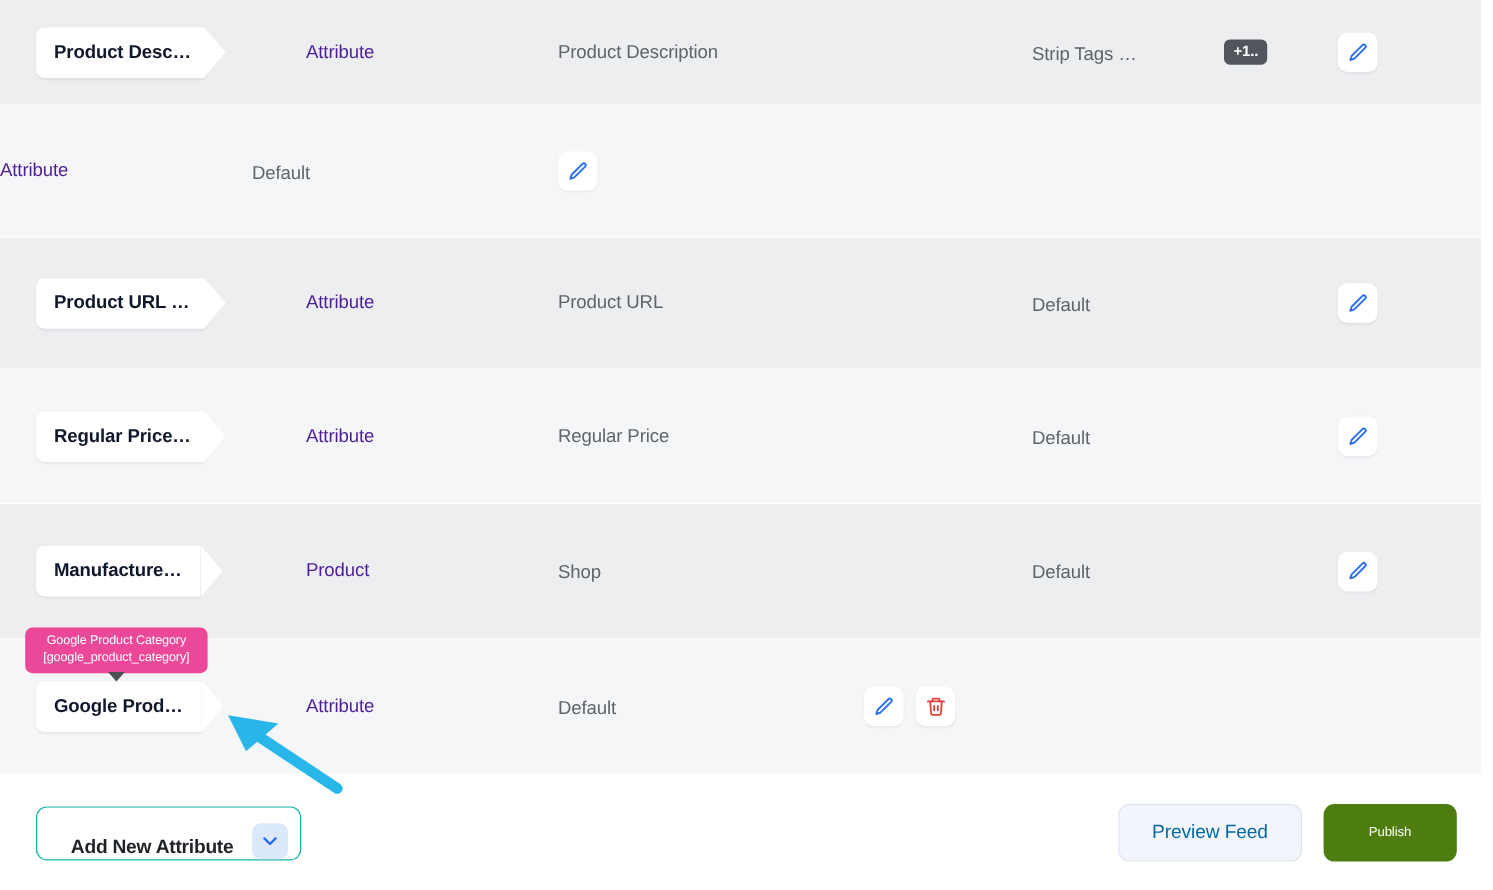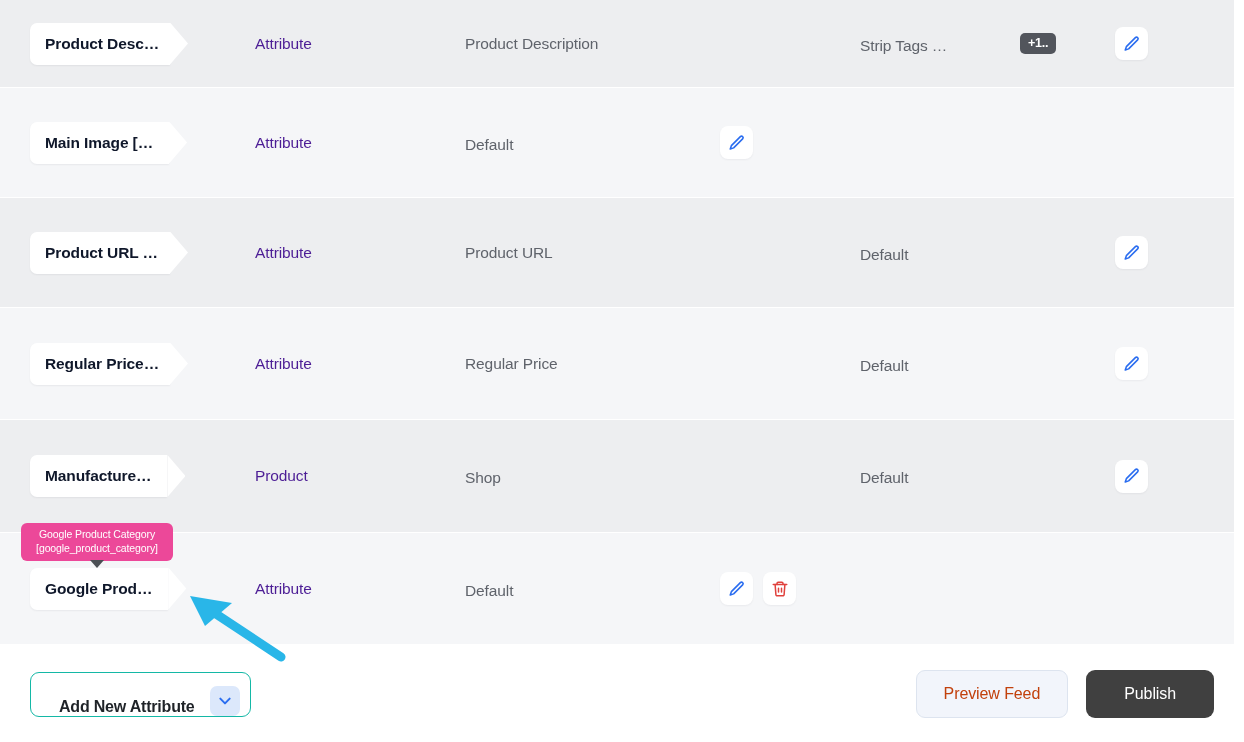--- a/index.html
+++ b/index.html
@@ -196,34 +196,34 @@
   .btn-preview {
     display: inline-flex;
     align-items: center;
     justify-content: center;
     height: 48px;
     padding: 0 27px;
     background: #f2f5fb;
     border: 1px solid #dde4ef;
     border-radius: 9px;
     font-size: 16px;
-    color: #c2410c;
+    color: #0369a1;
     cursor: pointer;
     letter-spacing: -0.1px;
   }
   .btn-publish {
     display: inline-flex;
     align-items: center;
     justify-content: center;
     height: 48px;
     padding: 0 38px;
     margin-left: 18px;
-    background: #404040;
+    background: #4d7c0f;
     border-radius: 9px;
-    font-size: 16px;
+    font-size: 11px;
     color: #ffffff;
     cursor: pointer;
     letter-spacing: -0.1px;
   }
 
   
   .annot {
     position: absolute;
     left: 0; top: 0;
     width: 1244px; height: 742px;
@@ -251,23 +251,20 @@
       <div class="c-act">
         <span class="iconbtn">
           <svg width="18" height="18" viewBox="0 0 24 24" fill="none" stroke="#2a6df0" stroke-width="2.1" stroke-linecap="round" stroke-linejoin="round">
             <path d="M16.5 3.5a2.12 2.12 0 0 1 3 3L7.5 18.5 3 20l1.5-4.5 12-12z"></path>
           </svg>
         </span>
       </div>
     </div>
 
     <div class="row even" style="height:110px">
-      <div class="c-name">
-        <span class="pill">Main Image […</span>
-      </div>
       <div class="c-type">Attribute</div>
       <div class="c-mod shift-dn">Default</div>
       <div class="c-badge"></div>
       <div class="c-act">
         <span class="iconbtn">
           <svg width="18" height="18" viewBox="0 0 24 24" fill="none" stroke="#2a6df0" stroke-width="2.1" stroke-linecap="round" stroke-linejoin="round">
             <path d="M16.5 3.5a2.12 2.12 0 0 1 3 3L7.5 18.5 3 20l1.5-4.5 12-12z"></path>
           </svg>
         </span>
       </div>

